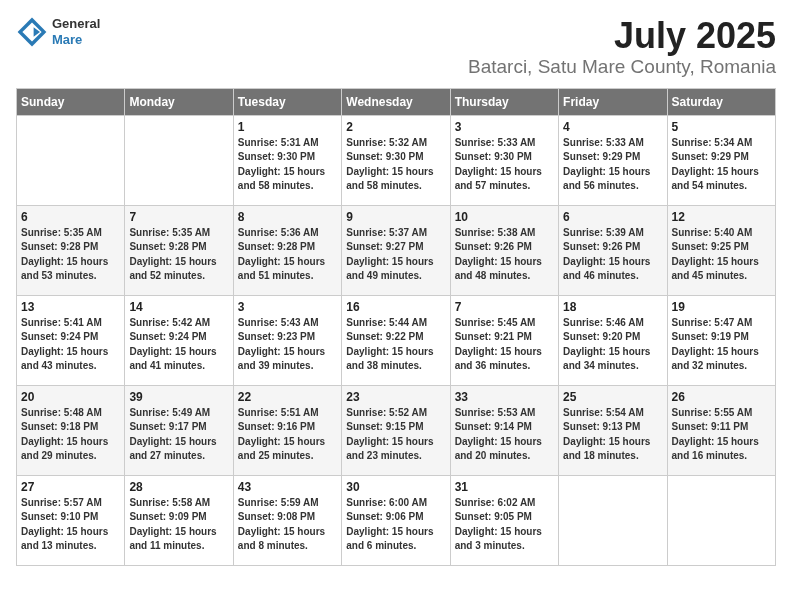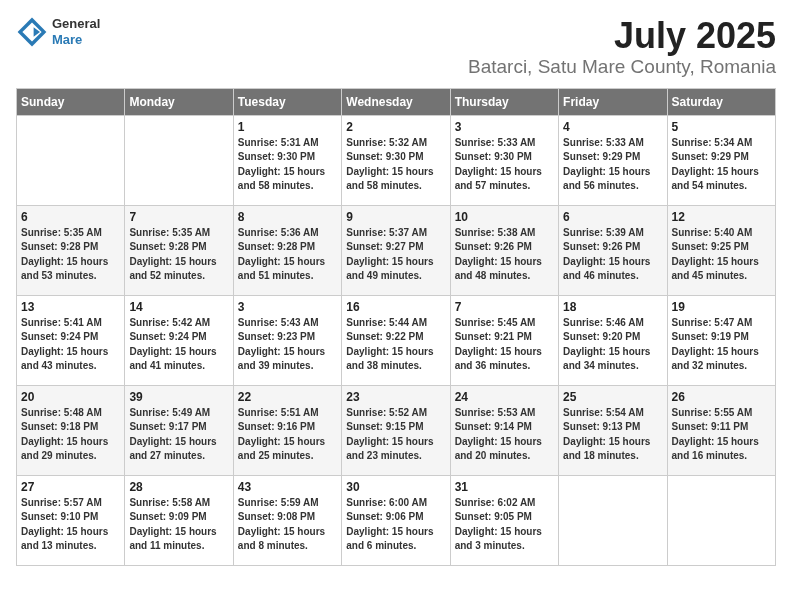--- a/index.html
+++ b/index.html
@@ -221,21 +221,21 @@
         </td>
         <td>
           <span class="day-number">22</span>
           <div class="day-info">Sunrise: 5:51 AM<br>Sunset: 9:16 PM<br>Daylight: 15 hours and 25 minutes.</div>
         </td>
         <td>
           <span class="day-number">23</span>
           <div class="day-info">Sunrise: 5:52 AM<br>Sunset: 9:15 PM<br>Daylight: 15 hours and 23 minutes.</div>
         </td>
         <td>
-          <span class="day-number">24</span>
+          <span class="day-number">33</span>
           <div class="day-info">Sunrise: 5:53 AM<br>Sunset: 9:14 PM<br>Daylight: 15 hours and 20 minutes.</div>
         </td>
         <td>
           <span class="day-number">25</span>
           <div class="day-info">Sunrise: 5:54 AM<br>Sunset: 9:13 PM<br>Daylight: 15 hours and 18 minutes.</div>
         </td>
         <td>
           <span class="day-number">26</span>
           <div class="day-info">Sunrise: 5:55 AM<br>Sunset: 9:11 PM<br>Daylight: 15 hours and 16 minutes.</div>
         </td>

